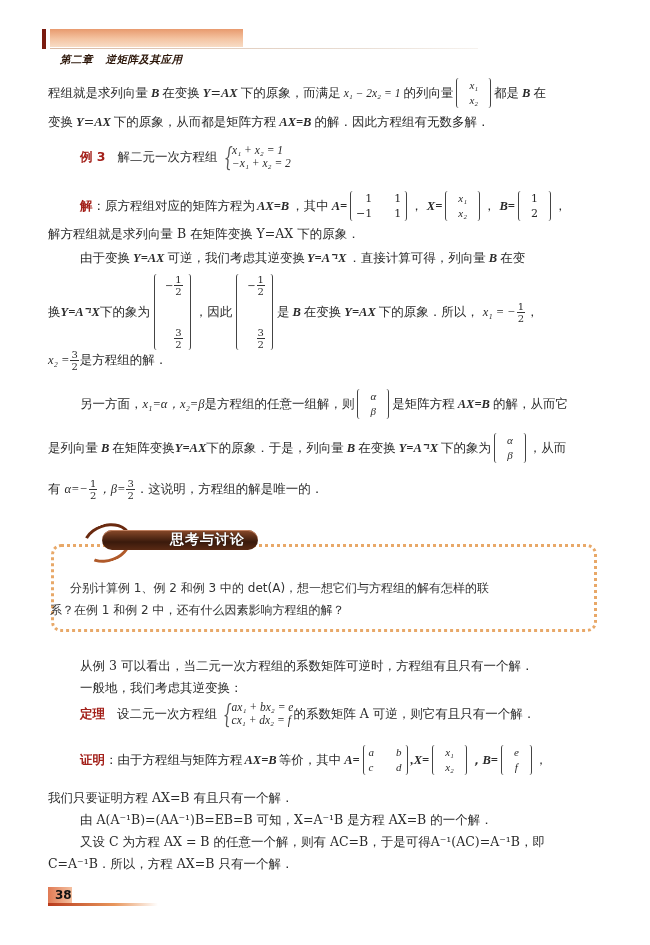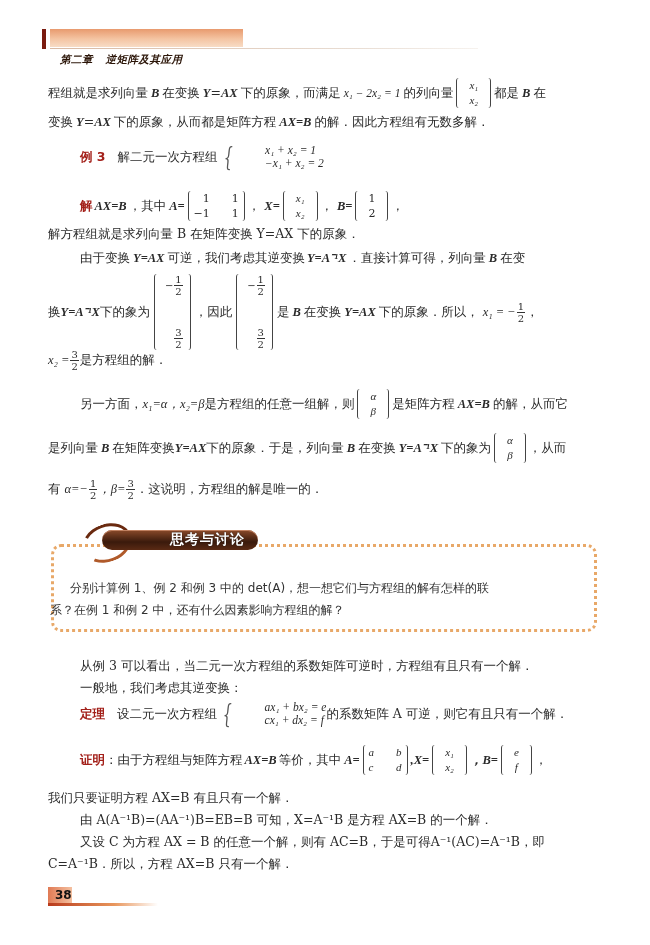--- a/index.html
+++ b/index.html
@@ -31,21 +31,21 @@
   .vec {
     display: inline-flex; flex-direction: column; justify-content: space-between; align-items: center;
     border-left: 1px solid #444; border-right: 1px solid #444; border-radius: 3px;
     padding: 1px 12px; margin: 0 3px; font-size: 11px; line-height: 13px;
   }
   .mat { display: inline-grid; grid-template-columns: auto auto; column-gap: 22px; row-gap: 2px;
     border-left: 1px solid #444; border-right: 1px solid #444; border-radius: 3px;
     padding: 1px 5px; margin: 0 3px; font-size: 11px; line-height: 13px; text-align: right; }
   .sys { display: inline-flex; align-items: center; margin-left: 2px; }
   .brace { font-size: 26px; line-height: 26px; font-family: "DejaVu Serif", serif; font-weight: 100; transform: scaleX(0.55); margin-right: -4px; color: #555; }
-  .sys .rows { display: flex; flex-direction: column; font-size: 11.5px; line-height: 13px; margin-left: 33px; }
+  .sys .rows { display: flex; flex-direction: column; font-size: 11.5px; line-height: 13px; }
   .frac { display: inline-flex; flex-direction: column; align-items: center; font-size: 10px; line-height: 11px; margin: 0 1px; vertical-align: middle; }
   .frac .num { border-bottom: 1px solid #333; padding: 0 1px; }
   .bigvec {
     display: inline-flex; flex-direction: column; justify-content: space-between; align-items: flex-end;
     border-left: 1px solid #444; border-right: 1px solid #444; border-radius: 3px;
     height: 76px; padding: 0 6px 0 10px; margin: 0 4px; font-size: 10px;
   }
   .think {
     position: absolute; left: 51px; top: 544px; width: 540px; height: 82px;
     border: 3px dotted #e8a868; border-radius: 10px;
@@ -116,20 +116,21 @@
     <span class="brace">{</span>
     <span class="rows">
         <span>x₁ + x₂ = 1</span>
         <span>−x₁ + x₂ = 2</span>
       </span>
   </span>
 </div>
 
 <div class="line" style="top:190px; left:80px; height:32px;">
   <span class="red">解</span>
+  <span>：原方程组对应的矩阵方程为</span>
   <span class="b" style="margin:0 2px">AX=B</span>
   <span>，其中</span>
   <span class="b" style="margin-left:3px">A=</span>
   <span class="mat">
       <span>1</span>
       <span>1</span>
       <span>−1</span>
       <span>1</span>
     </span>
   <span>，</span>

